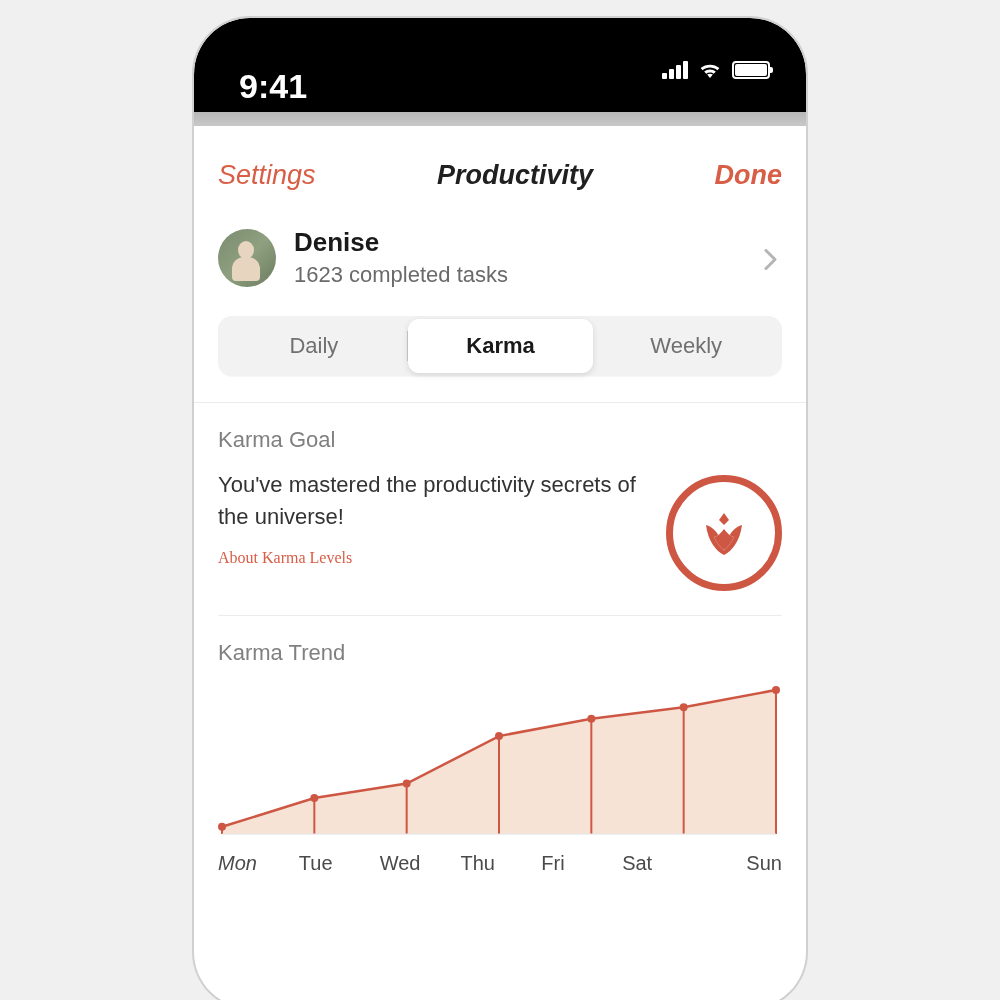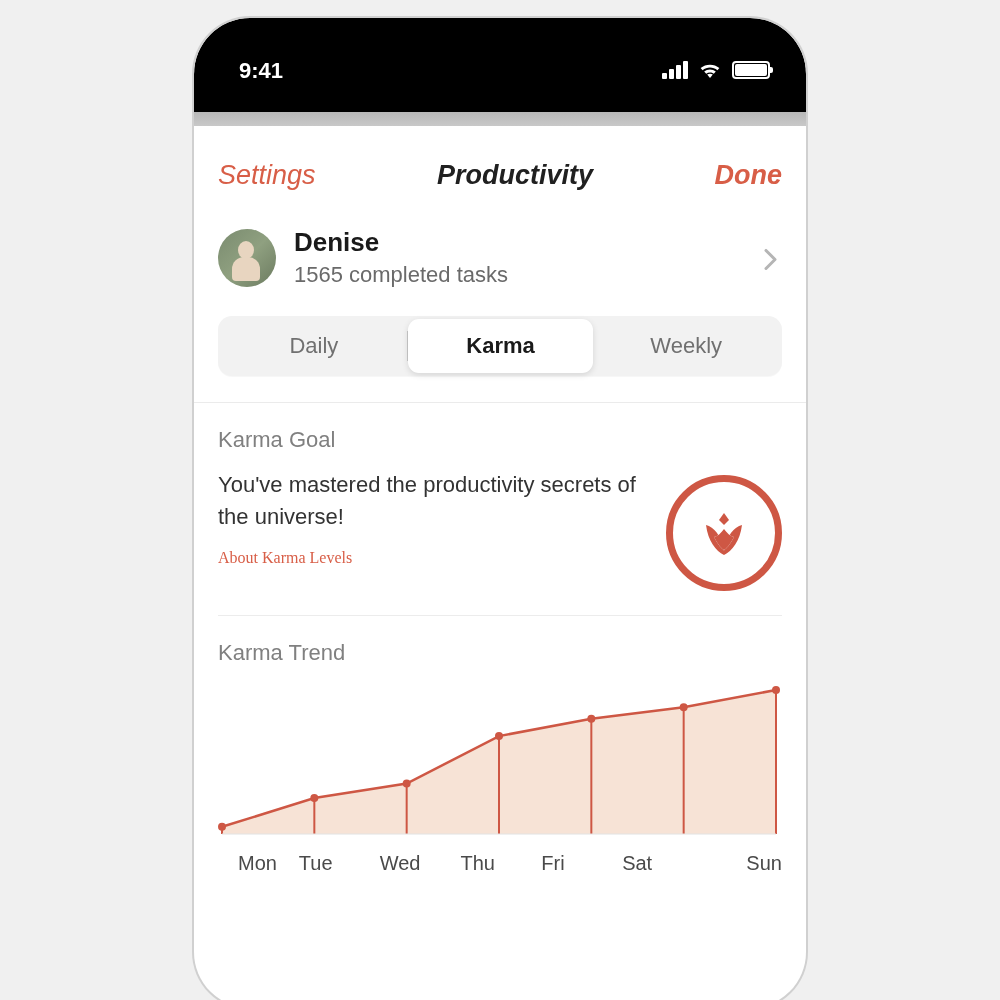--- a/index.html
+++ b/index.html
@@ -31,22 +31,22 @@
     position: relative;
     height: 94px;
     background: #000;
     color: #fff;
     border-top-left-radius: 56px;
     border-top-right-radius: 56px;
   }
   .status-time {
     position: absolute;
     left: 45px;
-    top: 40px;
-    font-size: 22px;
+    top: 49px;
+    font-size: 34px;
     font-weight: 600;
   }
   .status-icons {
     position: absolute;
     right: 36px;
     top: 42px;
     display: flex;
     align-items: center;
     gap: 9px;
   }
@@ -192,21 +192,21 @@
     margin-top: 18px;
   }
   .chart-labels {
     display: flex;
     justify-content: space-between;
     font-size: 20px;
     color: #4a4a4a;
     margin-top: 8px;
   }
   .chart-labels span { width: 14%; }
-  .chart-labels span:first-child { text-align: center;}
+  .chart-labels span:first-child { text-align: left; font-style: italic;}
   .chart-labels span:last-child { text-align: right;}
 </style>
 </head>
 <body>
 
 <div class="outer">
   <div class="phone-frame">
 
     <div class="status-bar">
       <div class="status-time">9:41</div>
@@ -237,21 +237,21 @@
       <div class="nav-title">Productivity</div>
       <div class="nav-right">Done</div>
     </div>
 
     <div class="content">
 
       <div class="profile-row">
         <div class="avatar"></div>
         <div class="profile-text">
           <div class="profile-name">Denise</div>
-          <div class="profile-sub">1565 completed tasks</div>
+          <div class="profile-sub">1623 completed tasks</div>
         </div>
         <span class="chevron">
           <svg width="14" height="22" viewBox="0 0 14 22">
             <path d="M2 2 L11 11 L2 20" stroke="#b5b5b5" stroke-width="3" fill="none" stroke-linecap="round" stroke-linejoin="round"></path>
           </svg>
         </span>
       </div>
 
       <div class="segmented">
         <div class="seg">Daily</div>

